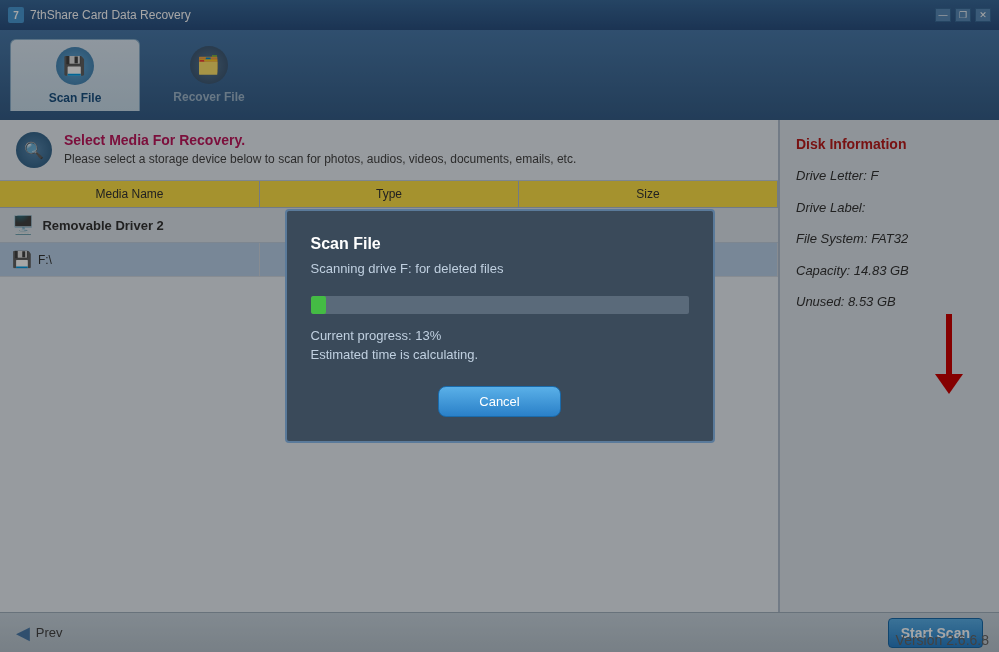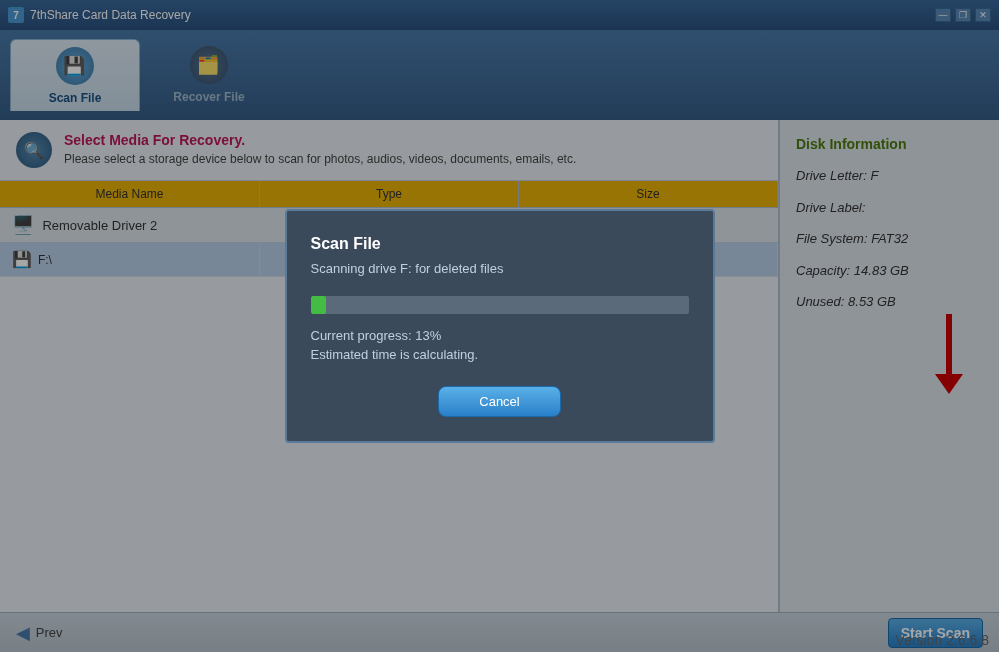--- a/index.html
+++ b/index.html
@@ -106,40 +106,40 @@
       flex-shrink: 0;
     }
     .info-text { }
     .info-title { color: #be185d; font-weight: bold; font-size: 14px; margin-bottom: 4px; }
     .info-desc { color: #444; font-size: 12px; }
 
     
     .table-header {
       display: grid;
       grid-template-columns: 260px 1fr 1fr;
-      background: #eab308;
+      background: #fde047;
       border-bottom: 1px solid #b0bece;
     }
     .table-header-cell {
       padding: 6px 12px;
       border-right: 1px solid #b0bece;
       font-size: 12px;
       color: #333;
       text-align: center;
     }
     .table-body { flex: 1; overflow-y: auto; position: relative; }
     .group-header {
       display: flex; align-items: center;
       padding: 6px 12px;
       background: #dce4ec;
       border-bottom: 1px solid #c0cedd;
       gap: 8px;
     }
     .group-icon { font-size: 18px; color: #6a8aaa; }
-    .group-label { font-weight: normal; color: #333; font-size: 13px; }
+    .group-label { font-weight: bold; color: #333; font-size: 13px; }
     .table-row {
       display: grid;
       grid-template-columns: 260px 1fr 1fr;
       border-bottom: 1px solid #d0d8e0;
       cursor: pointer;
     }
     .table-row.selected { background: #b8d0e8; }
     .table-row:not(.selected) { background: #f0f4f8; }
     .table-cell {
       padding: 7px 12px;
@@ -150,21 +150,21 @@
     }
     .drive-icon { font-size: 16px; }
 
     
     .right-panel {
       width: 220px;
       background: #dce4ec;
       padding: 16px;
       border-left: 1px solid #b0bece;
     }
-    .disk-info-title { font-weight: bold; font-size: 14px; color: #4d7c0f; margin-bottom: 14px; }
+    .disk-info-title { font-weight: bold; font-size: 14px; color: #b91c1c; margin-bottom: 14px; }
     .disk-info-row { margin-bottom: 12px; font-size: 13px; color: #333; line-height: 1.5; font-style: italic; }
 
     
     .arrow-area {
       position: relative;
       height: 80px;
       display: flex;
       align-items: flex-end;
       justify-content: flex-end;
       padding-right: 20px;

